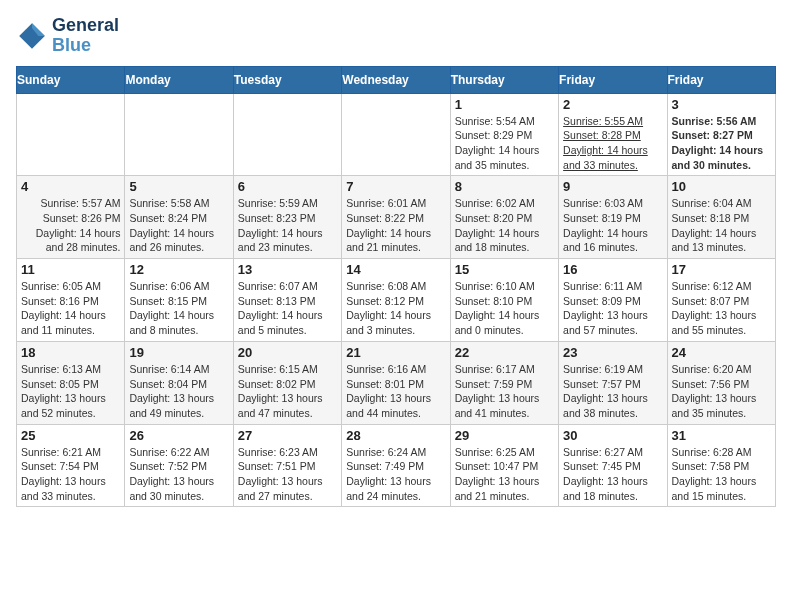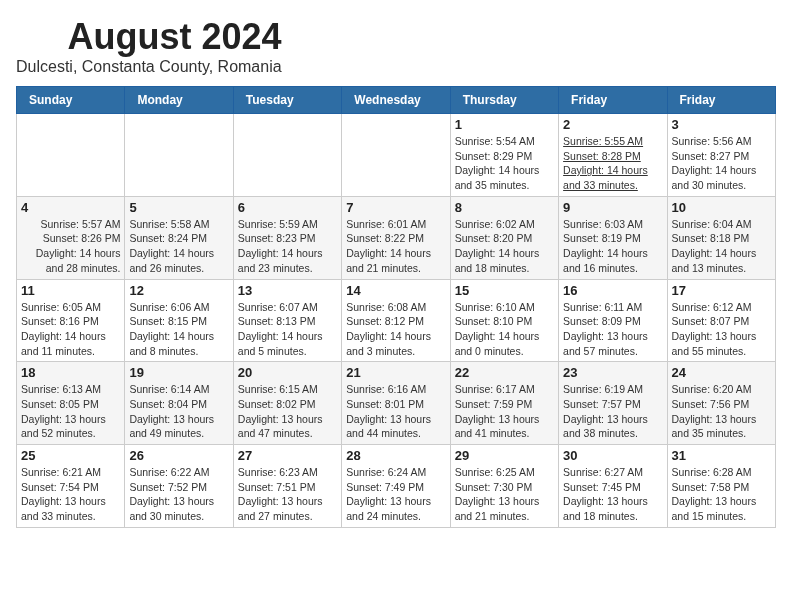--- a/index.html
+++ b/index.html
@@ -48,21 +48,21 @@
       font-weight: normal;
     }
     .calendar-table {
       width: 100%;
       border-collapse: collapse;
       font-size: 11px;
     }
     .calendar-table th {
       background-color: #2e6da4;
       color: #fff;
-      padding: 6px 12px;
+      padding: 6px 0;
       text-align: left;
       font-size: 12px;
       font-weight: bold;
       border: 1px solid #2060a0;
     }
     .calendar-table td {
       border: 1px solid #ccc;
       vertical-align: top;
       padding: 3px 4px;
       min-height: 80px;
@@ -86,23 +86,29 @@
       line-height: 1.4;
     }
     .empty-cell {
       background: #fff !important;
     }
   </style>
 </head>
 <body>
 
 <div class="header-area">
-  <div class="title-area">
-    <div class="main-title">August 2024</div>
-    <div class="subtitle">Dulcesti, Constanta County, Romania</div>
+  <div class="logo">
+    <svg class="logo-icon" viewBox="0 0 40 40">
+      <polygon points="20,4 36,20 20,36 4,20" fill="#2e6da4"></polygon>
+      <polygon points="20,4 36,20 28,20 20,10" fill="#4a90c4"></polygon>
+    </svg>
+    <div class="logo-text">
+      <div>General</div>
+      <div><span>Blue</span></div>
+    </div>
   </div>
 </div>
 
 <table class="calendar-table">
   <thead>
     <tr id="weekday-header">
         <th>Sunday</th>
         <th>Monday</th>
         <th>Tuesday</th>
         <th>Wednesday</th>
@@ -126,21 +132,21 @@
         </td>
         <td>
           <span class="day-number">2</span>
           <div class="day-info" style="white-space: pre-line; text-decoration: underline;">Sunrise: 5:55 AM
 Sunset: 8:28 PM
 Daylight: 14 hours
 and 33 minutes.</div>
         </td>
         <td>
           <span class="day-number">3</span>
-          <div class="day-info" style="white-space: pre-line;">Sunrise: 5:56 AM
+          <div class="day-info" style="white-space: pre-line; font-weight: bold;">Sunrise: 5:56 AM
 Sunset: 8:27 PM
 Daylight: 14 hours
 and 30 minutes.</div>
         </td>
       </tr>
       <tr>
         <td>
           <span class="day-number">4</span>
           <div class="day-info" style="white-space: pre-line; text-align: right;">Sunrise: 5:57 AM
 Sunset: 8:26 PM
@@ -317,21 +323,21 @@
         <td>
           <span class="day-number">28</span>
           <div class="day-info" style="white-space: pre-line;">Sunrise: 6:24 AM
 Sunset: 7:49 PM
 Daylight: 13 hours
 and 24 minutes.</div>
         </td>
         <td>
           <span class="day-number">29</span>
           <div class="day-info" style="white-space: pre-line;">Sunrise: 6:25 AM
-Sunset: 7:30 PM
+Sunset: 10:47 PM
 Daylight: 13 hours
 and 21 minutes.</div>
         </td>
         <td>
           <span class="day-number">30</span>
           <div class="day-info" style="white-space: pre-line;">Sunrise: 6:27 AM
 Sunset: 7:45 PM
 Daylight: 13 hours
 and 18 minutes.</div>
         </td>

